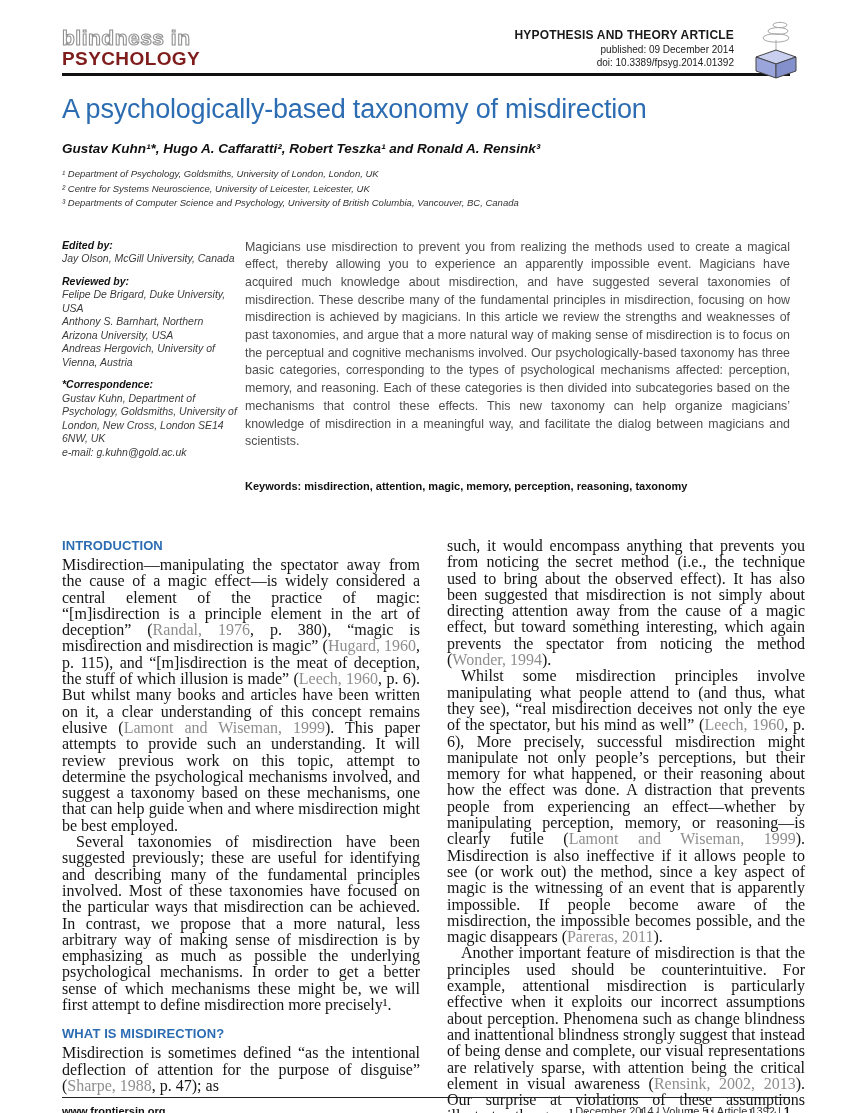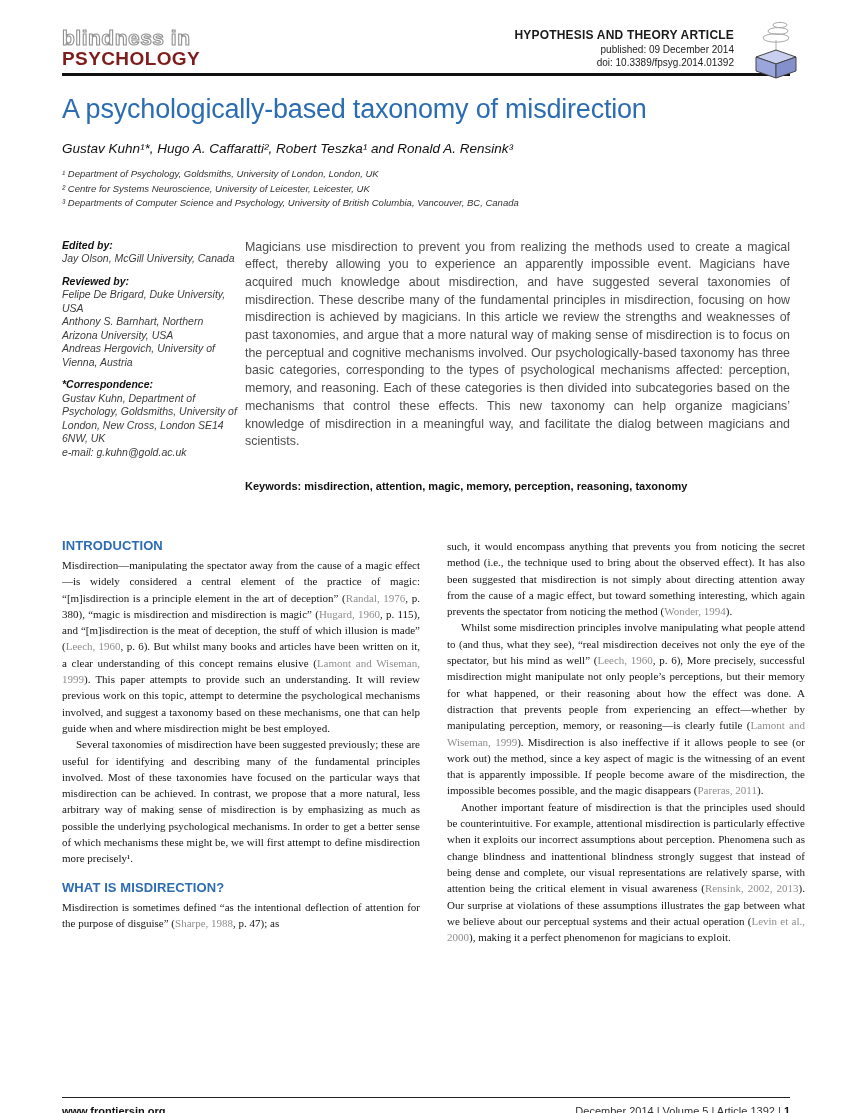--- a/index.html
+++ b/index.html
@@ -18,37 +18,37 @@
     -webkit-text-stroke:1.1px #8f8f8f; letter-spacing:0.5px;
   }
   .logo-bottom { font-size:19px; font-weight:bold; color:#7f1d1d; letter-spacing:0.4px; margin-top:1px; }
   .header-right { text-align:right; margin-right:56px; }
   .article-type { font-size:12px; font-weight:bold; letter-spacing:0.2px; }
   .pub-line, .doi-line { font-size:10px; color:#222; margin-top:2px; }
   .cube { position:absolute; top:18px; right:50px; }
   .header-rule { height:3px; background:#111; margin-top:5px; }
   
   .title { margin-top:18px; font-size:27px; font-weight:500; color:#2b6cb2; letter-spacing:-0.2px; }
-  .authors { margin-top:16px; font-size:13.5px; font-weight:normal; font-style:italic; color:#111; }
+  .authors { margin-top:16px; font-size:13.5px; font-weight:bold; font-style:italic; color:#111; }
   .affils { margin-top:11px; }
   .affil { font-size:9.5px; font-style:italic; color:#333; line-height:14.5px; }
   
   .abstract-row { display:flex; margin-top:28px; }
   .sidebar { width:175px; flex:0 0 175px; }
   .sb-group { margin-bottom:9px; }
   .sb-label { font-size:10.5px; font-weight:bold; font-style:italic; color:#111; line-height:13.5px; }
   .sb-line { font-size:10.5px; font-style:italic; color:#3c3c3c; line-height:13.5px; }
   .abstract { flex:1; margin-left:8px; font-size:12.4px; line-height:17.7px; text-align:justify; color:#4e4e4e; }
   .keywords { margin-top:12px; margin-left:183px; font-size:11px; font-weight:bold; color:#111; }
   
   .body-cols { display:flex; gap:27px; margin-top:46px; font-family:"Liberation Serif", serif; }
   .col { width:358px; flex:0 0 358px; }
   .sec-h { font-family:"Liberation Sans", sans-serif; font-size:13px; font-weight:bold; color:#2b6cb2; margin:0 0 4px 0; letter-spacing:0.1px; }
   .bp + .sec-h { margin-top:13px; }
-  .bp { font-size:11px; line-height:16.3px; text-align:justify; color:#141414; hyphens:auto; }
+  .bp { font-size:16px; line-height:16.3px; text-align:justify; color:#141414; hyphens:auto; }
   .bp.ind { text-indent:14px; }
   .cite { color:#8e8e8e; }
   .footnote-block { margin-top:22px; }
   .fn-rule { width:172px; border-top:1px solid #555; margin-bottom:5px; }
   .fn-text { font-family:"Liberation Serif", serif; font-size:10.8px; line-height:14.5px; color:#141414; }
   
   .footer { position:absolute; left:62px; right:60px; top:1097px; }
   .footer-rule { border-top:1.5px solid #222; }
   .footer-row { display:flex; justify-content:space-between; margin-top:7px; font-size:11px; }
   .footer-left { font-weight:bold; color:#111; }

